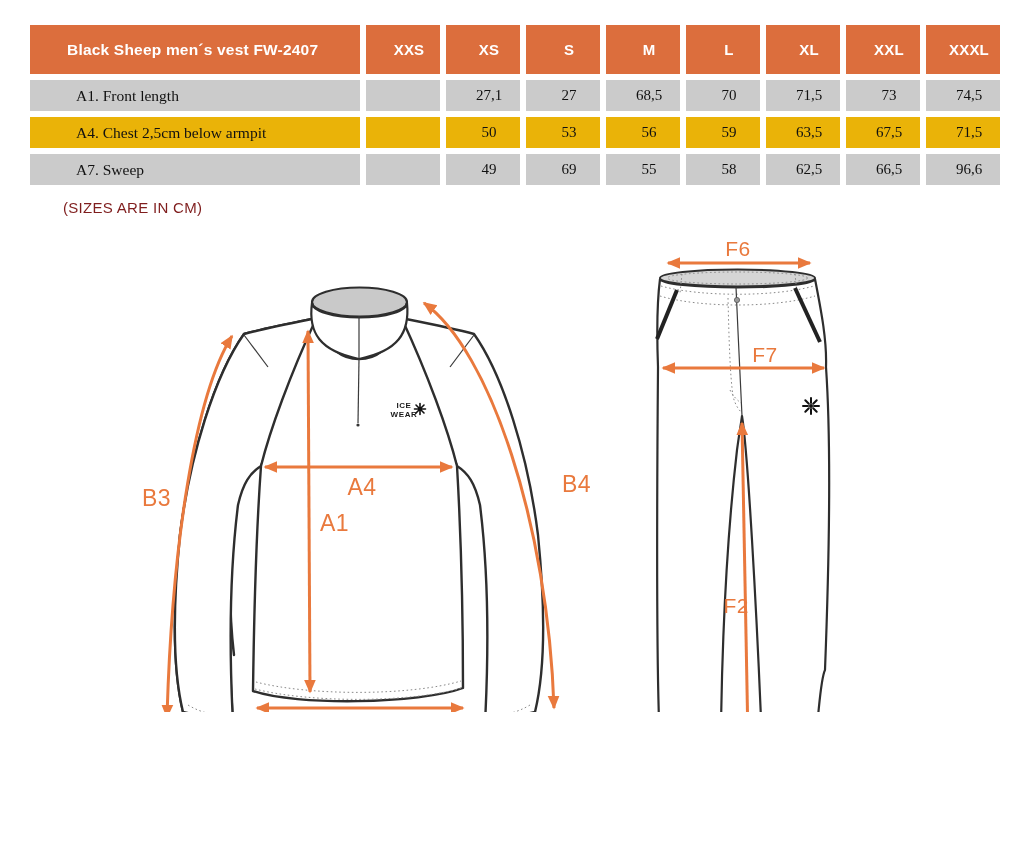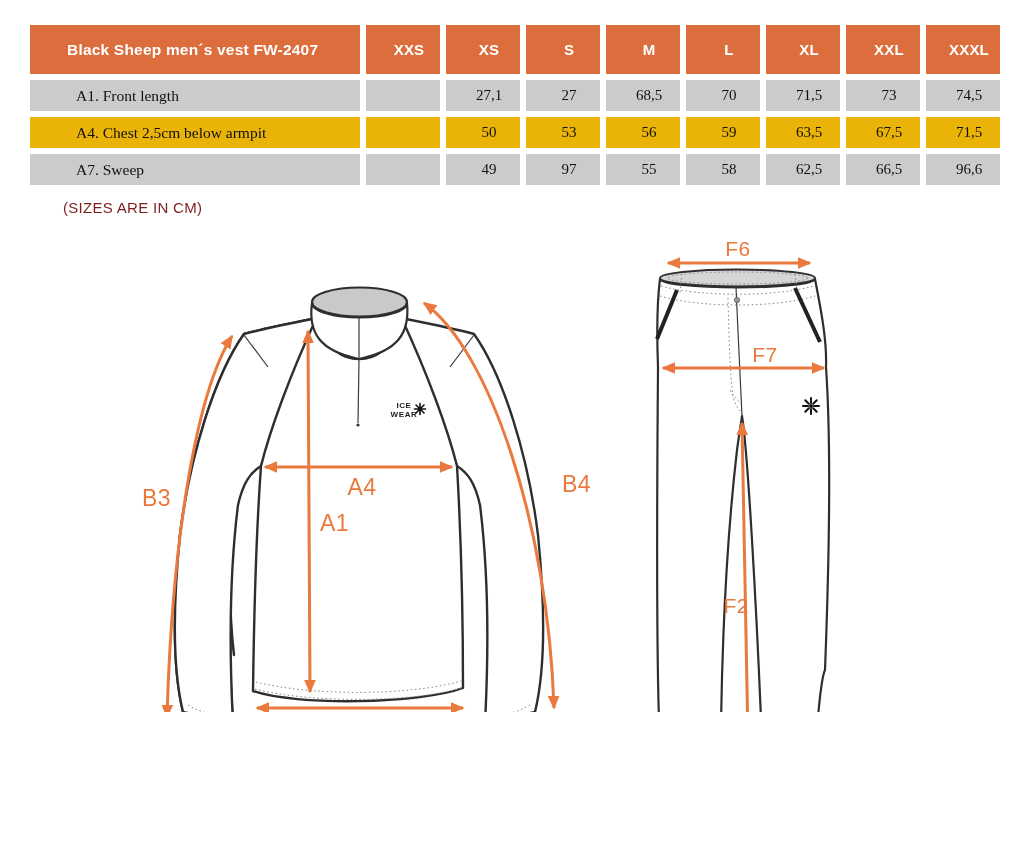--- a/index.html
+++ b/index.html
@@ -62,21 +62,21 @@
     <div class="cell bcell row-light">53</div>
     <div class="cell bcell row-light">56</div>
     <div class="cell bcell row-light">59</div>
     <div class="cell bcell row-light">63,5</div>
     <div class="cell bcell row-light">67,5</div>
     <div class="cell bcell row-light">71,5</div>
 
     <div class="cell bcell lab row-dark">A7. Sweep</div>
     <div class="cell bcell row-dark"></div>
     <div class="cell bcell row-dark">49</div>
-    <div class="cell bcell row-dark">97</div>
+    <div class="cell bcell row-dark">69</div>
     <div class="cell bcell row-dark">55</div>
     <div class="cell bcell row-dark">58</div>
     <div class="cell bcell row-dark">62,5</div>
     <div class="cell bcell row-dark">66,5</div>
     <div class="cell bcell row-dark">96,6</div>
   </div>
 
   <div class="note">(SIZES ARE IN CM)</div>
 
   <svg class="garment-svg" width="490" height="500" viewBox="0 0 490 500" xmlns="http://www.w3.org/2000/svg">

